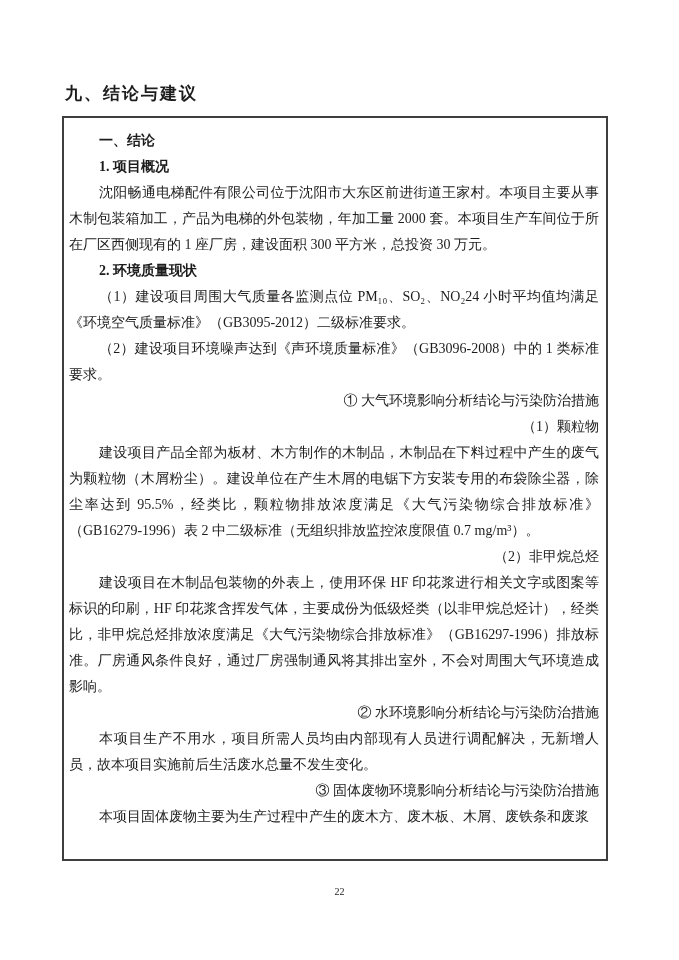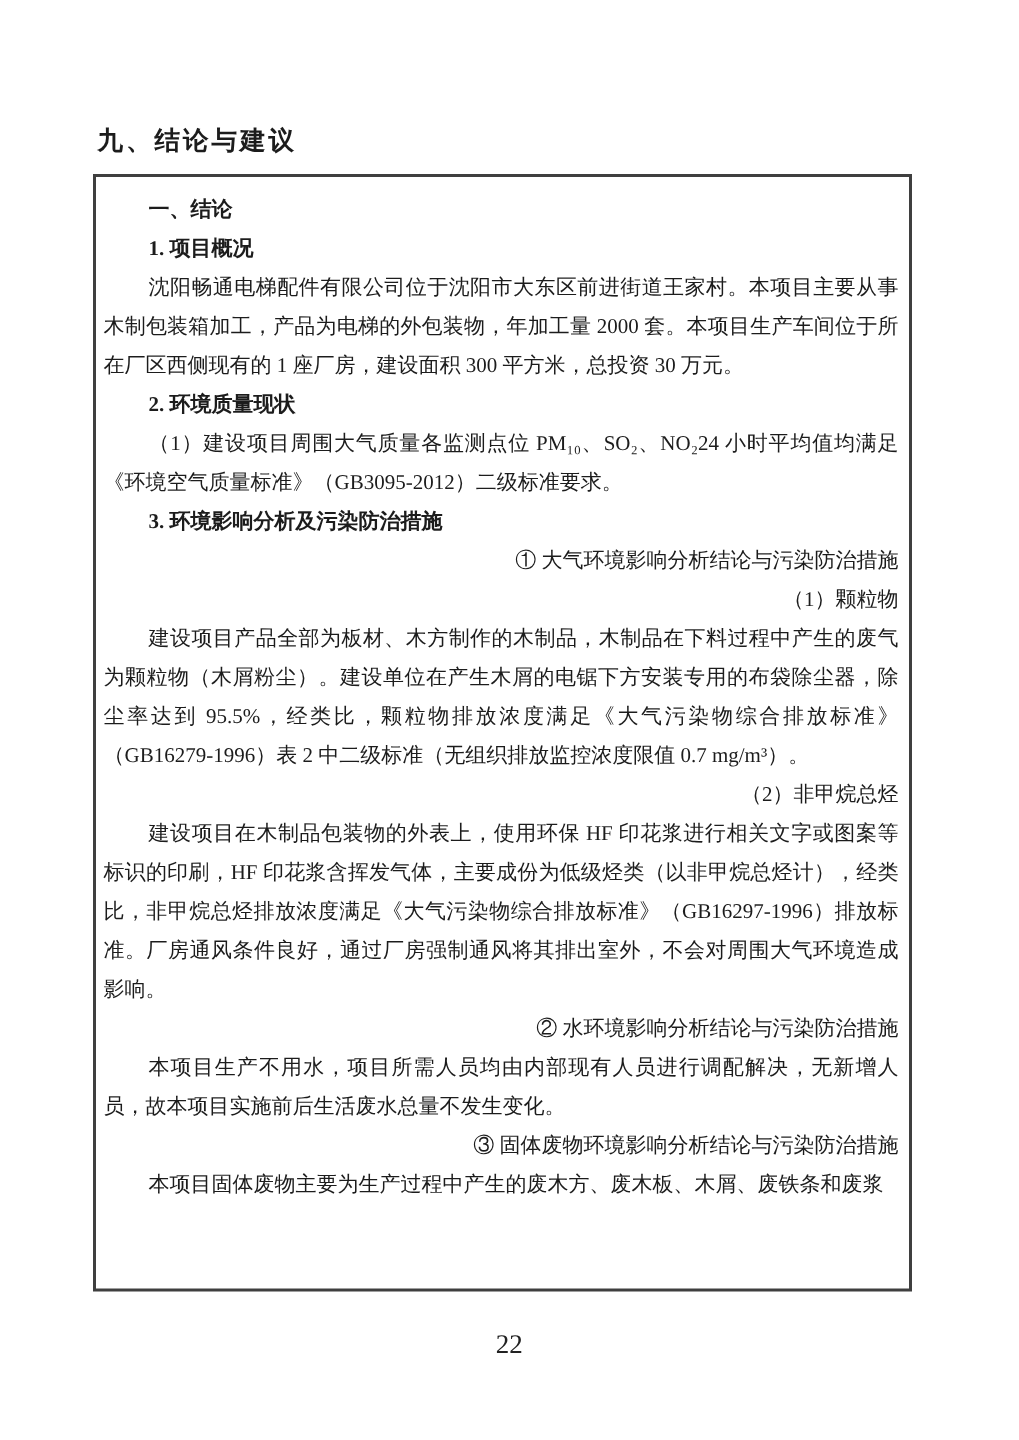--- a/index.html
+++ b/index.html
@@ -52,36 +52,36 @@
   .block.paragraph {
     text-align: justify;
     text-indent: 30px;
   }
   .page-number {
     position: absolute;
     left: 0;
     right: 0;
     top: 886px;
     text-align: center;
-    font-size: 18px;
+    font-size: 10px;
     color: #222222;
   }
 </style>
 </head>
 <body>
 
 <div class="chapter-title">九、结论与建议</div>
 
 <div class="content-box">
   <div class="block heading">一、结论</div>
   <div class="block heading">1. 项目概况</div>
   <div class="block paragraph">沈阳畅通电梯配件有限公司位于沈阳市大东区前进街道王家村。本项目主要从事木制包装箱加工，产品为电梯的外包装物，年加工量 2000 套。本项目生产车间位于所在厂区西侧现有的 1 座厂房，建设面积 300 平方米，总投资 30 万元。</div>
   <div class="block heading">2. 环境质量现状</div>
   <div class="block paragraph">（1）建设项目周围大气质量各监测点位 PM₁₀、SO₂、NO₂24 小时平均值均满足《环境空气质量标准》（GB3095-2012）二级标准要求。</div>
-  <div class="block heading">3. 环境影响分析及污染防治措施</div>
+  <div class="block paragraph">（2）建设项目环境噪声达到《声环境质量标准》（GB3096-2008）中的 1 类标准要求。</div>
   <div class="block subheading">① 大气环境影响分析结论与污染防治措施</div>
   <div class="block subheading">（1）颗粒物</div>
   <div class="block paragraph">建设项目产品全部为板材、木方制作的木制品，木制品在下料过程中产生的废气为颗粒物（木屑粉尘）。建设单位在产生木屑的电锯下方安装专用的布袋除尘器，除尘率达到 95.5%，经类比，颗粒物排放浓度满足《大气污染物综合排放标准》（GB16279-1996）表 2 中二级标准（无组织排放监控浓度限值 0.7 mg/m³）。</div>
   <div class="block subheading">（2）非甲烷总烃</div>
   <div class="block paragraph">建设项目在木制品包装物的外表上，使用环保 HF 印花浆进行相关文字或图案等标识的印刷，HF 印花浆含挥发气体，主要成份为低级烃类（以非甲烷总烃计），经类比，非甲烷总烃排放浓度满足《大气污染物综合排放标准》（GB16297-1996）排放标准。厂房通风条件良好，通过厂房强制通风将其排出室外，不会对周围大气环境造成影响。</div>
   <div class="block subheading">② 水环境影响分析结论与污染防治措施</div>
   <div class="block paragraph">本项目生产不用水，项目所需人员均由内部现有人员进行调配解决，无新增人员，故本项目实施前后生活废水总量不发生变化。</div>
   <div class="block subheading">③ 固体废物环境影响分析结论与污染防治措施</div>
   <div class="block paragraph">本项目固体废物主要为生产过程中产生的废木方、废木板、木屑、废铁条和废浆</div>
 </div>

